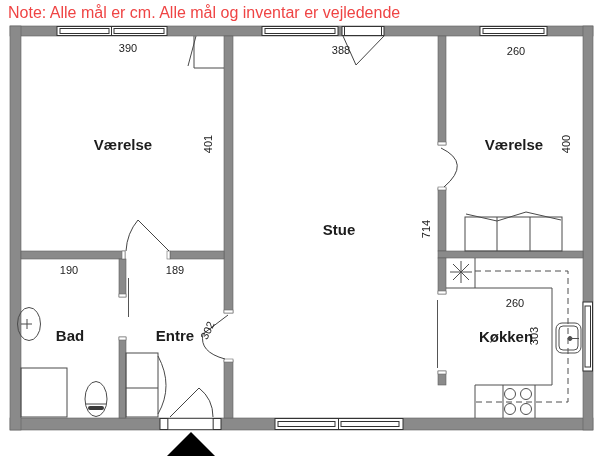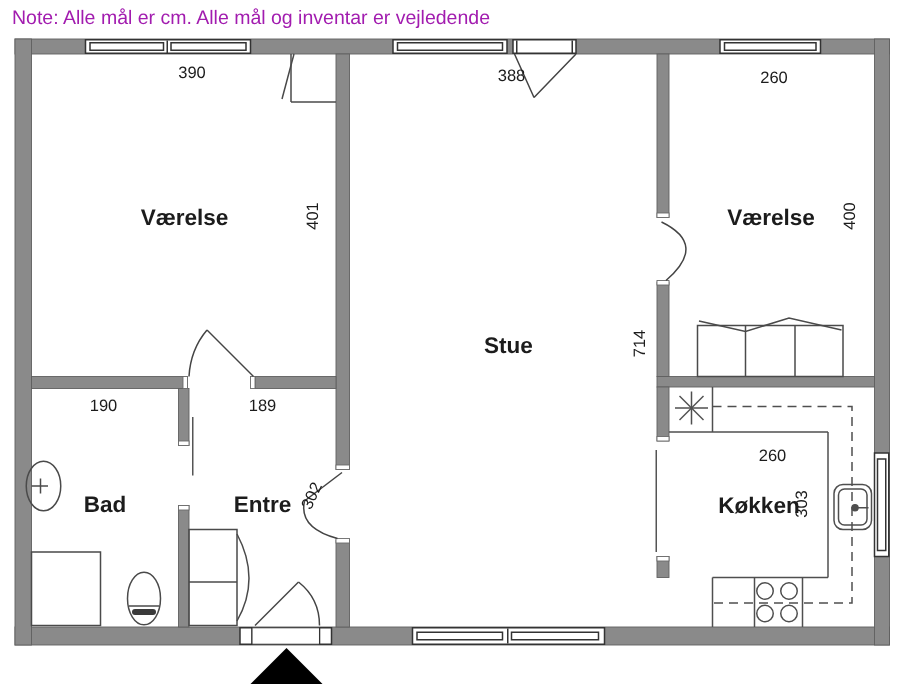--- a/index.html
+++ b/index.html
@@ -1,18 +1,18 @@
 <!DOCTYPE html>
 <html><head>
 <meta charset="utf-8">
 <style>
   html,body{margin:0;padding:0;background:#ffffff;}
   .page{position:relative;width:600px;height:457px;background:#fff;overflow:hidden;
         font-family:"Liberation Sans",sans-serif;}
-  .note{position:absolute;left:8px;top:4px;font-size:13px;color:#a21caf;white-space:nowrap;}
+  .note{position:absolute;left:8px;top:4px;font-size:16px;color:#ef4444;white-space:nowrap;}
   svg{position:absolute;left:0;top:0;}
   svg text{font-family:"Liberation Sans",sans-serif;fill:#1c1c1c;}
   .room-name{font-size:15px;font-weight:700;}
   .dim{font-size:11px;}
 </style>
 </head>
 <body>
 
 <div class="page">
   <div class="note">Note: Alle mål er cm. Alle mål og inventar er vejledende</div>

